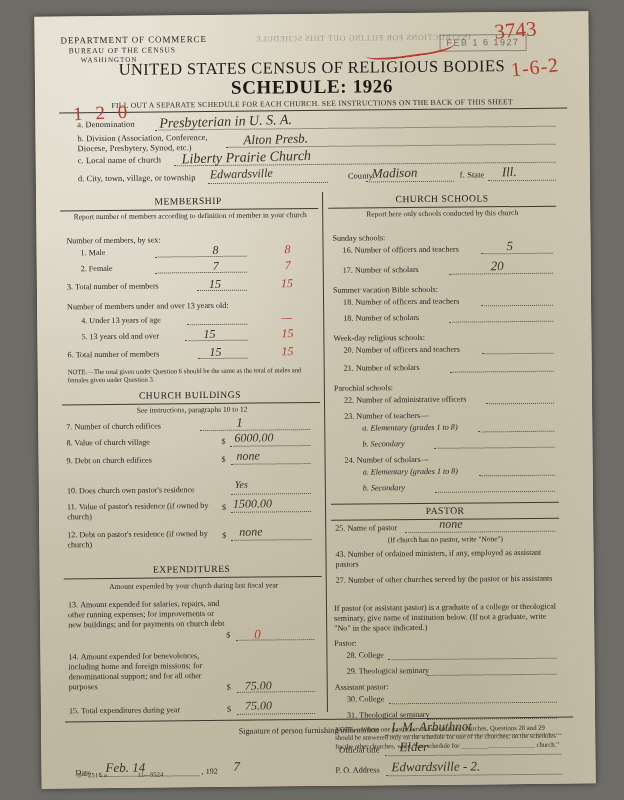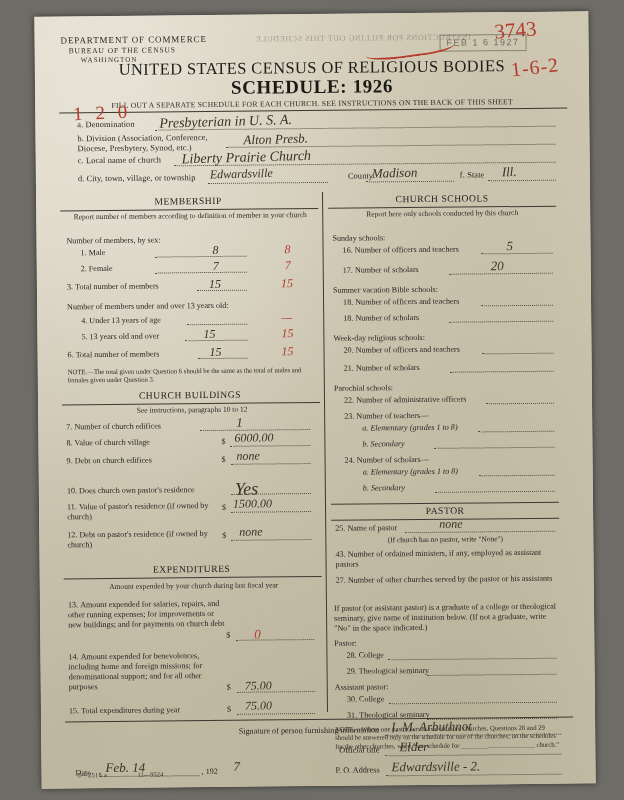--- a/index.html
+++ b/index.html
@@ -353,21 +353,21 @@
       <div class="item" style="left:183px; top:422px;">$</div>
       <div class="hand" style="left:196px; top:416px; font-size:12px;">6000.00</div>
 
       <div class="item" style="left:28px; top:440px;"><span>9.</span>&nbsp;<span>Debt on church edifices</span></div>
       <div class="lead" style="left:192px; top:449px; width:80px;"></div>
       <div class="item" style="left:183px; top:440px;">$</div>
       <div class="hand" style="left:198px; top:434px; font-size:12px;">none</div>
 
       <div class="item" style="left:28px; top:470px;"><span>10.</span>&nbsp;<span>Does church own pastor's residence</span></div>
       <div class="lead" style="left:192px; top:479px; width:80px;"></div>
-      <div class="hand" style="left:196px; top:464px; font-size:18px;">Yes</div>
+      <div class="hand" style="left:196px; top:464px; font-size:10px;">Yes</div>
 
       <div class="item" style="left:28px; top:486px; width:158px; line-height:1.2;"><span>11.</span>&nbsp;<span>Value of pastor's residence (if owned by church)</span></div>
       <div class="lead" style="left:192px; top:497px; width:80px;"></div>
       <div class="item" style="left:183px; top:488px;">$</div>
       <div class="hand" style="left:194px; top:482px; font-size:12px;">1500.00</div>
 
       <div class="item" style="left:28px; top:514px; width:158px; line-height:1.2;"><span>12.</span>&nbsp;<span>Debt on pastor's residence (if owned by church)</span></div>
       <div class="lead" style="left:192px; top:525px; width:80px;"></div>
       <div class="item" style="left:183px; top:516px;">$</div>
       <div class="hand" style="left:200px; top:510px; font-size:12px;">none</div>

